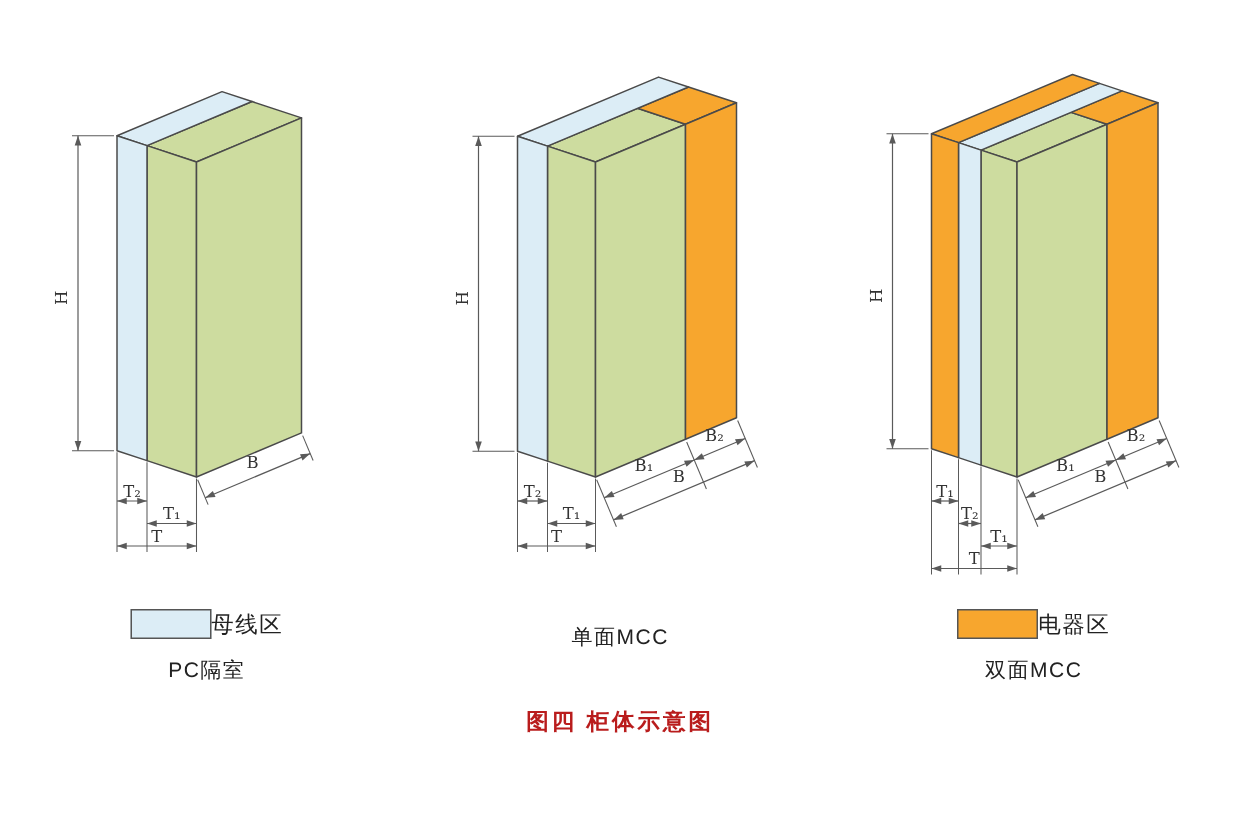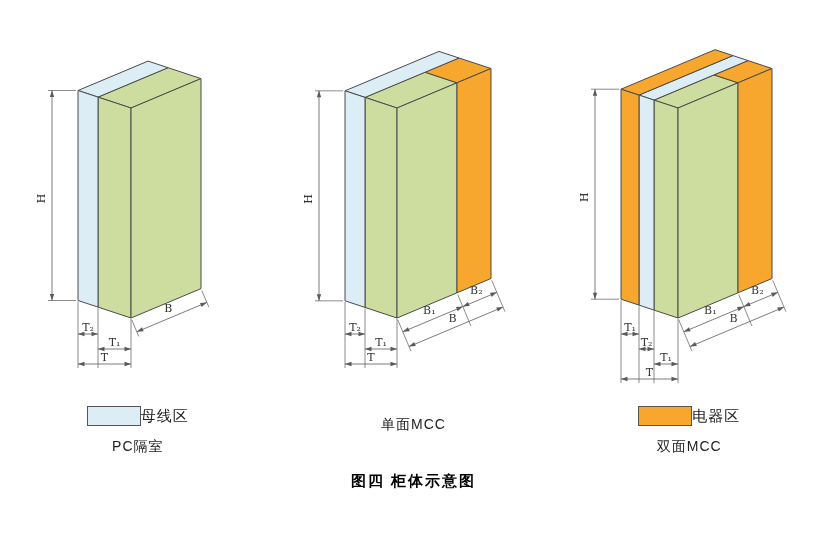--- a/index.html
+++ b/index.html
@@ -6,21 +6,21 @@
   html,body{width:827px;height:554px;background:#ffffff;overflow:hidden;
     font-family:"Liberation Sans","DejaVu Sans",sans-serif}
   .page{width:827px;height:554px;padding-top:6px}
   .cols{display:flex;justify-content:center}
   .col{width:276px;display:flex;flex-direction:column;align-items:center}
   svg.cab{width:270px;height:398px;display:block}
   .legend-item{display:flex;align-items:center;margin-top:2px}
   .swatch{width:54px;height:20px;border:1px solid #555;display:inline-block}
   .legend-label{font-size:15px;color:#222;letter-spacing:1px}
   .cab-name{margin-top:12px;font-size:14px;color:#222;letter-spacing:1px}
-  .caption{text-align:center;margin-top:16px;font-size:15px;font-weight:bold;color:#000000;letter-spacing:2px}
+  .caption{text-align:center;margin-top:16px;font-size:15px;font-weight:bold;color:#b91c1c;letter-spacing:2px}
 </style>
 </head>
 <body>
 
 <div class="page">
   <div class="cols">
 
     <div class="col">
       <svg class="cab" viewBox="0 0 270 398">
           <polygon points="128.0,102.0 95.0,91.1 165.0,61.7 198.0,72.6" fill="#cddc9f" stroke="#4a4a4a" stroke-width="1" stroke-linejoin="round"></polygon>

